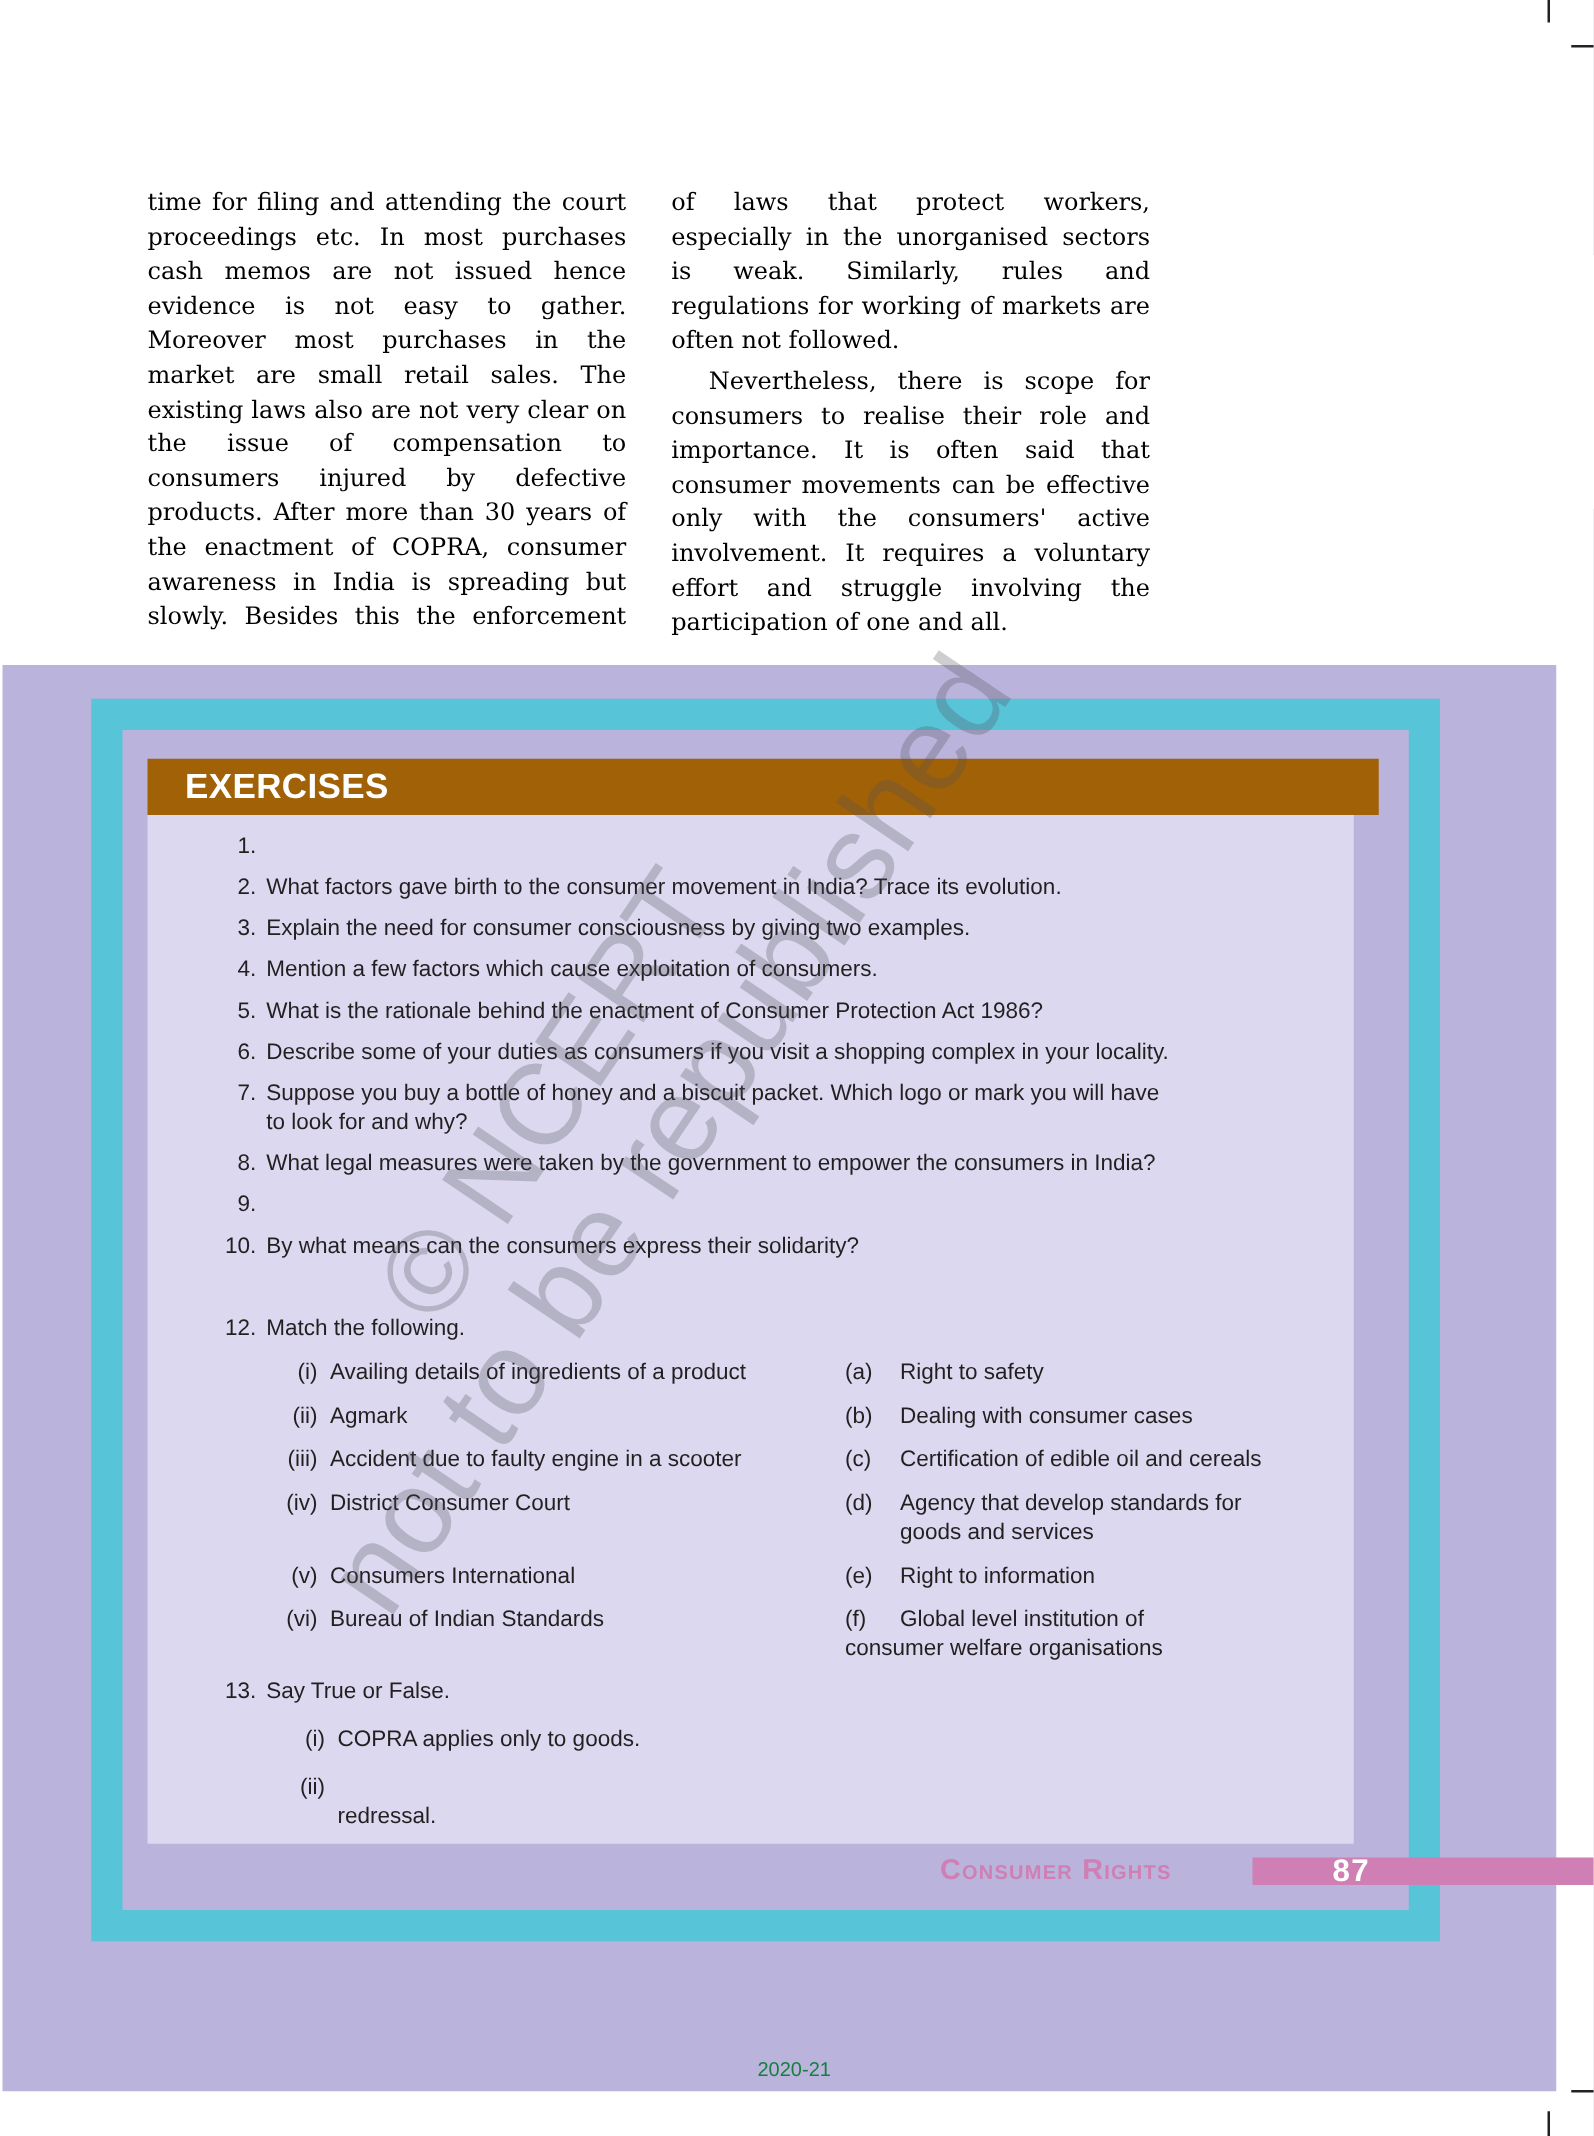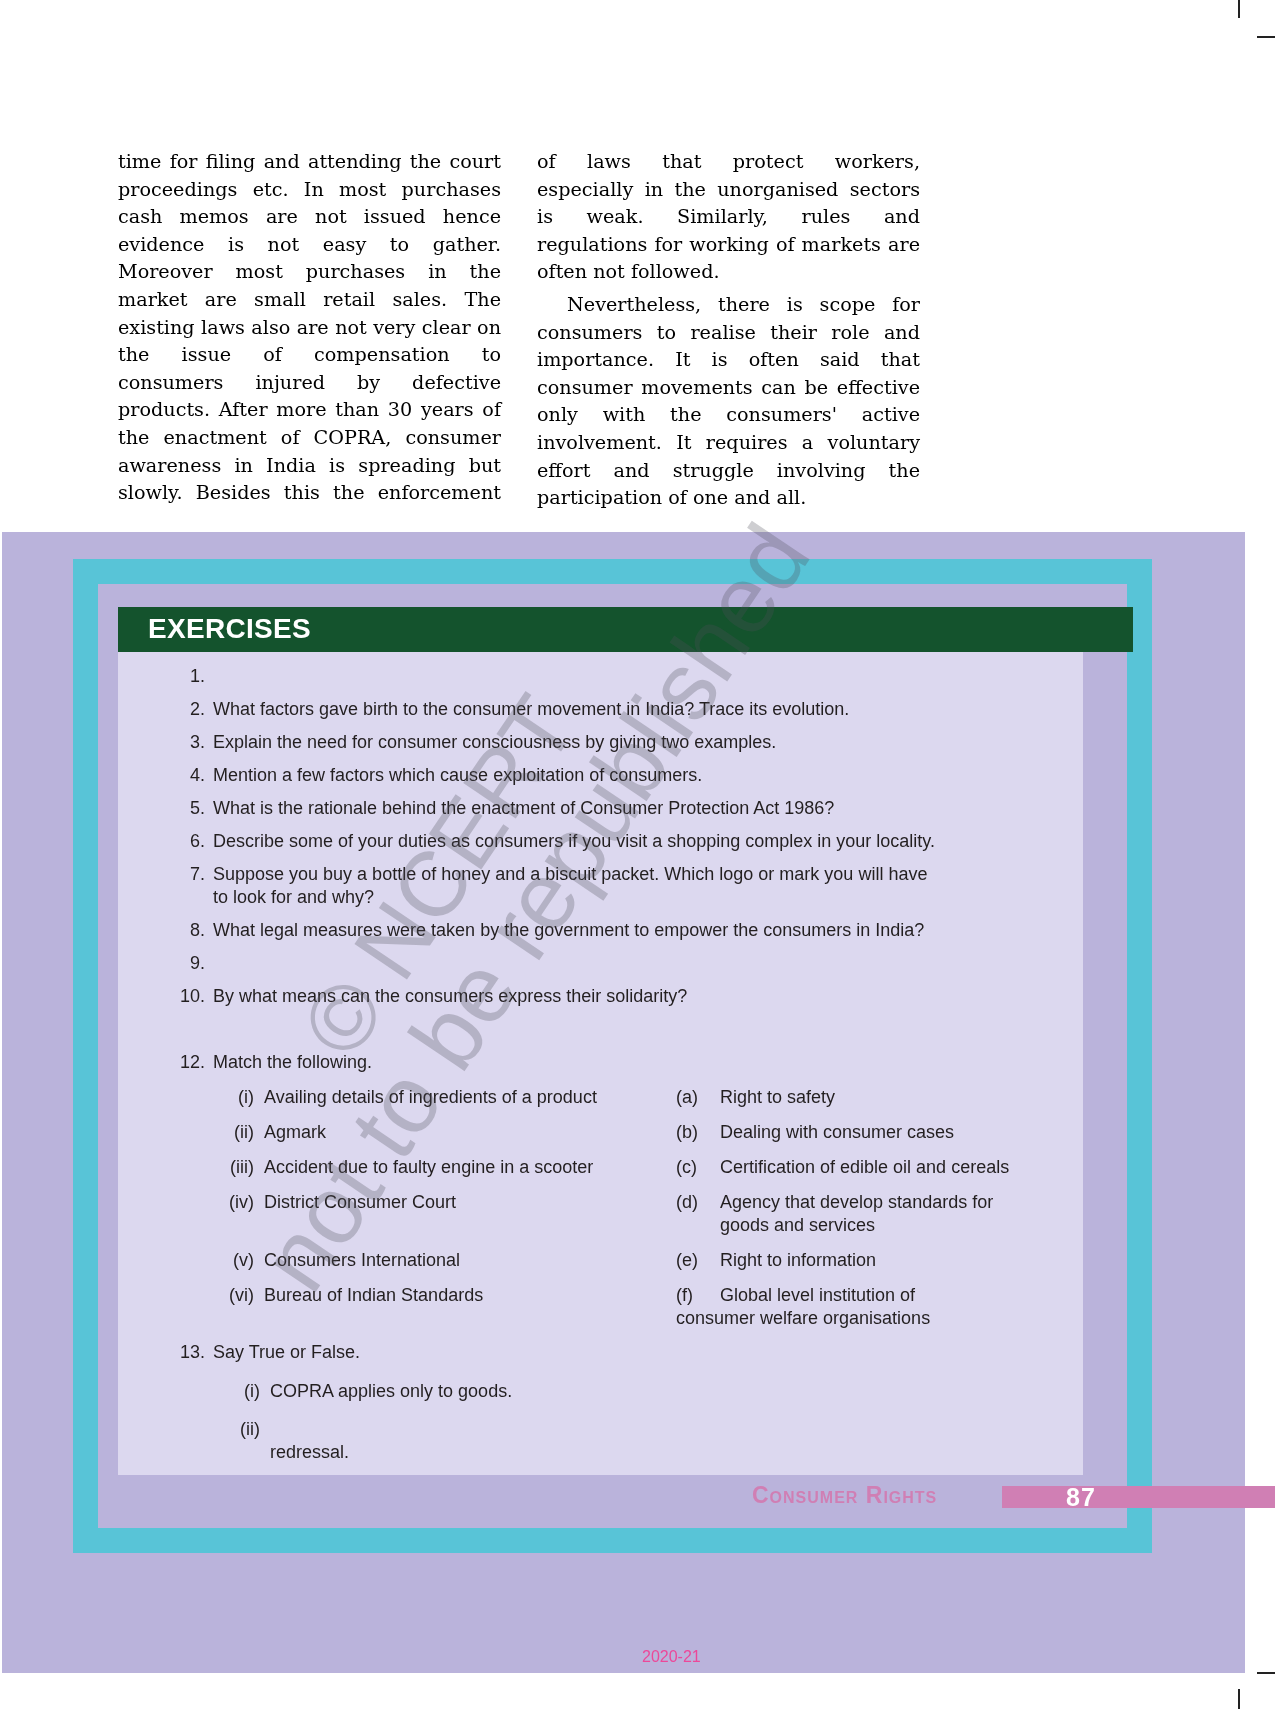--- a/index.html
+++ b/index.html
@@ -27,22 +27,21 @@
   #cyan-frame {
     position: absolute; left: 73px; top: 559px; width: 1079px; height: 994px;
     background: #58c4d7;
   }
   #inner-purple {
     position: absolute; left: 98px; top: 584px; width: 1029px; height: 944px;
     background: #bab3db;
   }
   #exercise-header {
     position: absolute; left: 118px; top: 607px; width: 985px; height: 45px;
-    background: #14532d;
-    padding-left: 30px;
+    background: #a16207;
   }
   #exercise-title {
     position: absolute; left: 30px; top: 6px;
     font-family: "Liberation Sans", sans-serif; font-weight: bold;
     font-size: 28px; color: #ffffff; letter-spacing: 0.3px;
   }
   #content-box {
     position: absolute; left: 118px; top: 652px; width: 965px; height: 823px;
     background: #dcd8ef;
   }
@@ -75,21 +74,21 @@
     position: absolute; left: 1002px; top: 1486px; width: 273px; height: 22px;
     background: #d07fb4;
   }
   #page-number {
     position: absolute; left: 64px; top: -3px;
     font-family: "Liberation Sans", sans-serif; font-weight: bold;
     font-size: 25px; color: #ffffff; letter-spacing: 1px;
   }
   #year-footer {
     position: absolute; left: 606px; top: 1648px;
-    font-family: "Liberation Sans", sans-serif; font-size: 16px; color: #ec4899; margin-left: 36px;
+    font-family: "Liberation Sans", sans-serif; font-size: 16px; color: #15803d;
   }
 </style>
 </head>
 <body>
 
 <div class="crop-mark" style="left:1238px; top:0; width:1.5px; height:18px;"></div>
 <div class="crop-mark" style="left:1257px; top:36px; width:18px; height:1.5px;"></div>
 <div class="crop-mark" style="left:1257px; top:1672px; width:18px; height:1.5px;"></div>
 <div class="crop-mark" style="left:1238px; top:1689px; width:1.5px; height:20px;"></div>
 

